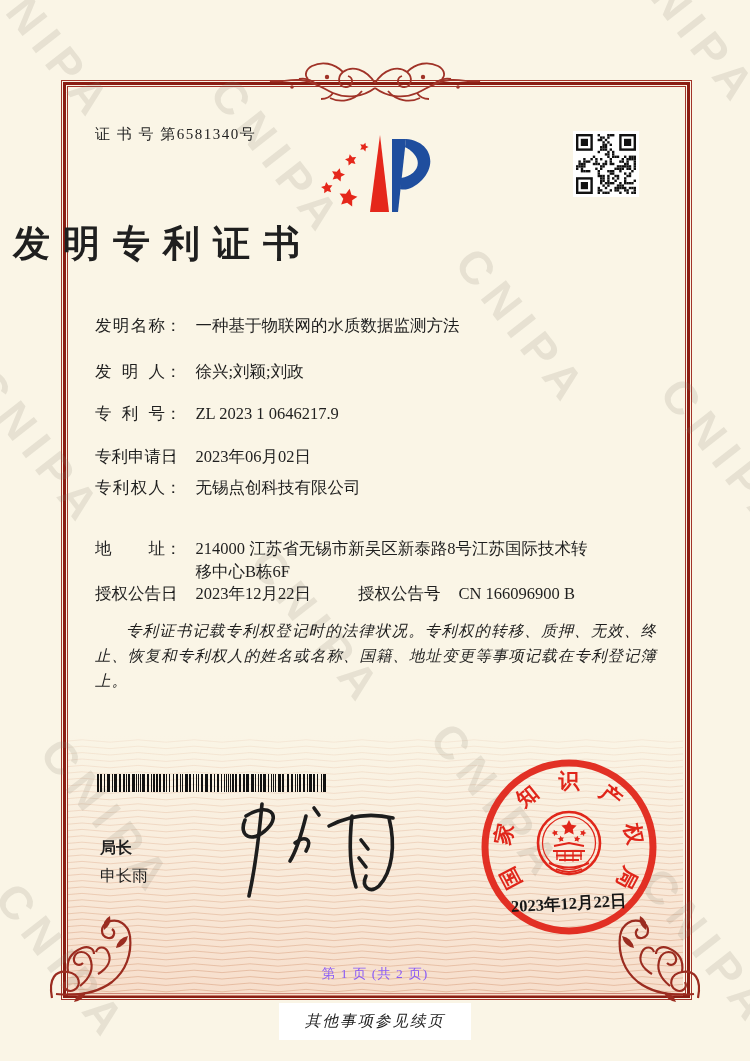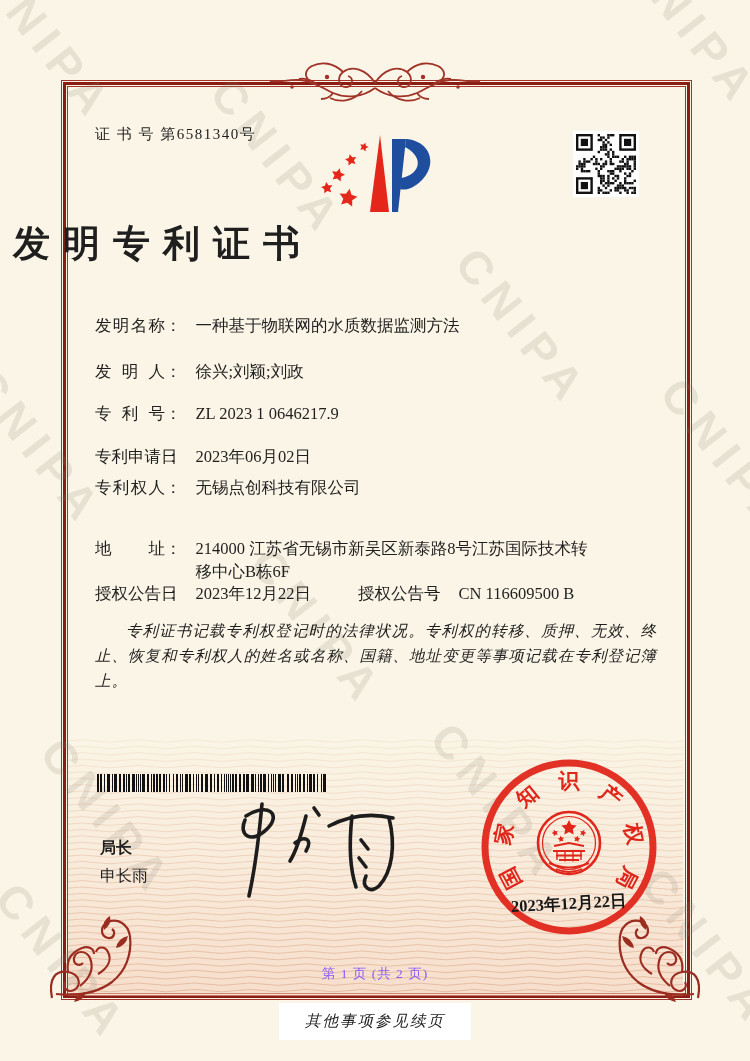--- a/index.html
+++ b/index.html
@@ -410,21 +410,21 @@
   <span class="flabel">专利权人</span><span class="fcolon">：</span><span class="fvalue">无锡点创科技有限公司</span>
 </div>
 <div class="row" id="row-address">
   <span class="flabel">地址</span><span class="fcolon">：</span><span class="fvalue">214000 江苏省无锡市新吴区新泰路8号江苏国际技术转移中心B栋6F</span>
 </div>
 <div class="row" id="row-grant">
   <span>
     <span class="flabel">授权公告日</span><span class="fcolon">：</span><span class="fvalue">2023年12月22日</span>
   </span>
   <span id="grant-no-group">
-    <span class="flabel">授权公告号</span><span class="fcolon">：</span><span class="fvalue">CN 116609500 B</span>
+    <span class="flabel">授权公告号</span><span class="fcolon">：</span><span class="fvalue">CN 166096900 B</span>
   </span>
 </div>
 
 <div id="paras" class="abs">
   <p>专利证书记载专利权登记时的法律状况。专利权的转移、质押、无效、终止、恢复和专利权人的姓名或名称、国籍、地址变更等事项记载在专利登记簿上。</p>
 </div>
 
 <svg id="barcode" class="abs" width="230" height="18" viewBox="0 0 230 18">
     <rect x="0" y="0" width="2" height="18" fill="#111"></rect>
     <rect x="3" y="0" width="2" height="18" fill="#111"></rect>

